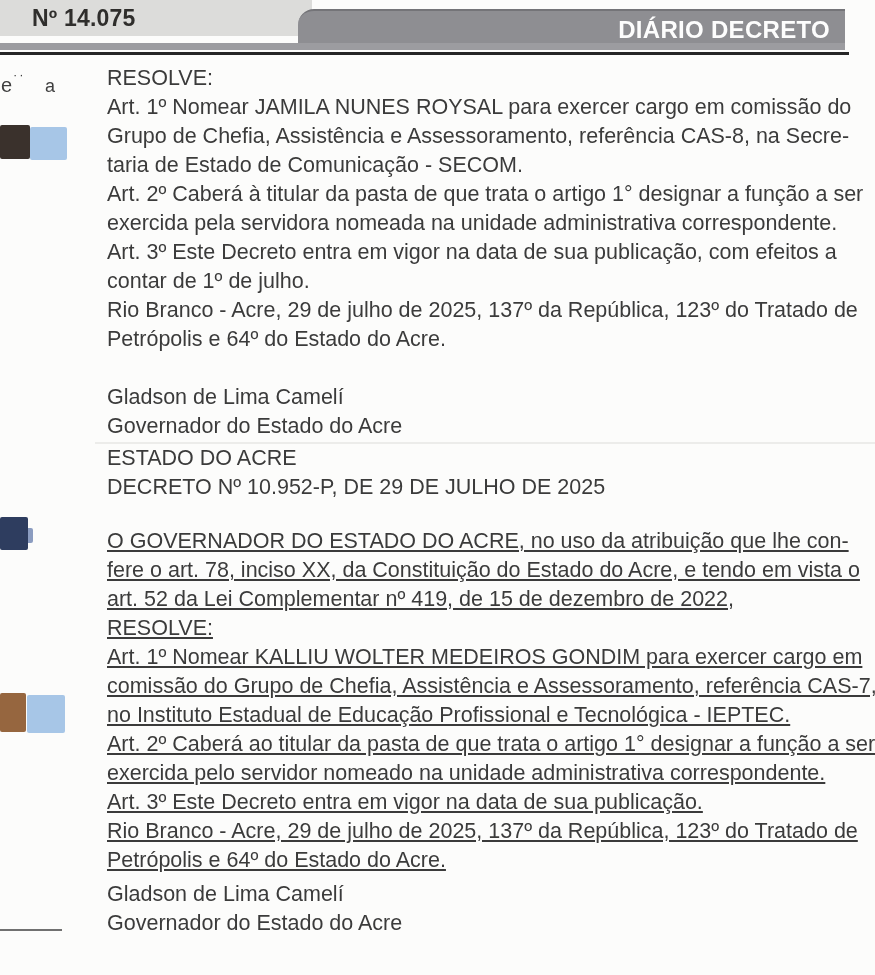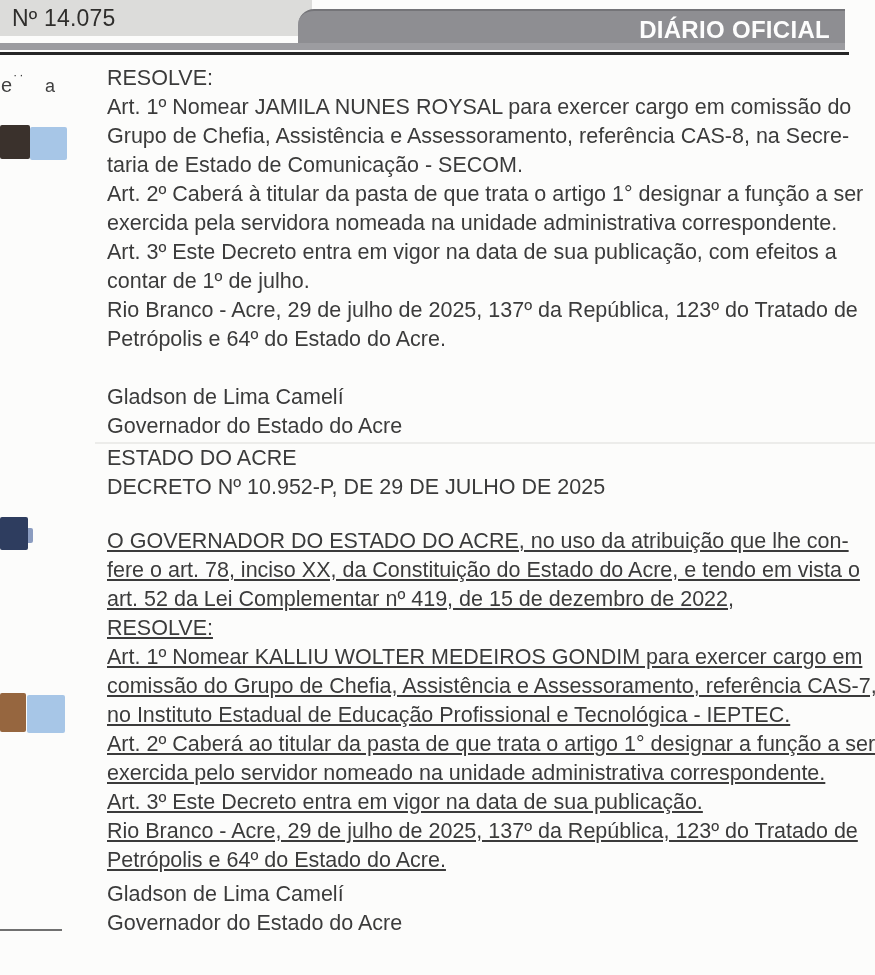--- a/index.html
+++ b/index.html
@@ -10,22 +10,22 @@
     font-family:"Liberation Sans", sans-serif;
     color:#3c3c3c;
   }
 
   
   .hdr-lightbox {
     position:absolute; left:0; top:7; width:312px; height:36px;
     background:#dcdcda;
   }
   .hdr-edition {
-    font-size:23px; font-weight:normal; color:#2f2e2c;
-    line-height:36px; padding-left:12px; letter-spacing:0.2px;
+    font-size:23px; font-weight:bold; color:#2f2e2c;
+    line-height:36px; padding-left:32px; letter-spacing:0.2px;
   }
   .hdr-bar {
     position:absolute; left:298px; top:9px; width:547px; height:41px;
     background:#8e8e92;
     border-radius:16px 0 0 0;
     border-top:2px solid #747478;
     box-sizing:border-box;
   }
   .hdr-masthead {
     font-size:24px; font-weight:bold; color:#fdfdfd;
@@ -76,21 +76,21 @@
     background:#707070;
   }
 </style>
 </head>
 <body>
 
 <div class="hdr-lightbox">
   <div class="hdr-edition">Nº 14.075</div>
 </div>
 <div class="hdr-bar">
-  <div class="hdr-masthead">DIÁRIO OFICIAL</div>
+  <div class="hdr-masthead">DIÁRIO DECRETO</div>
 </div>
 <div class="hdr-strip"></div>
 <div class="hdr-line"></div>
 
 <span class="frag frag-e">e</span>
 <span class="frag frag-dots">··</span>
 <span class="frag frag-a">a</span>
 
 <div class="mblock blk-dark" style="background: rgb(58, 49, 44);"></div>
 <div class="mblock blk-blue1" style="background: rgb(167, 198, 231);"></div>

